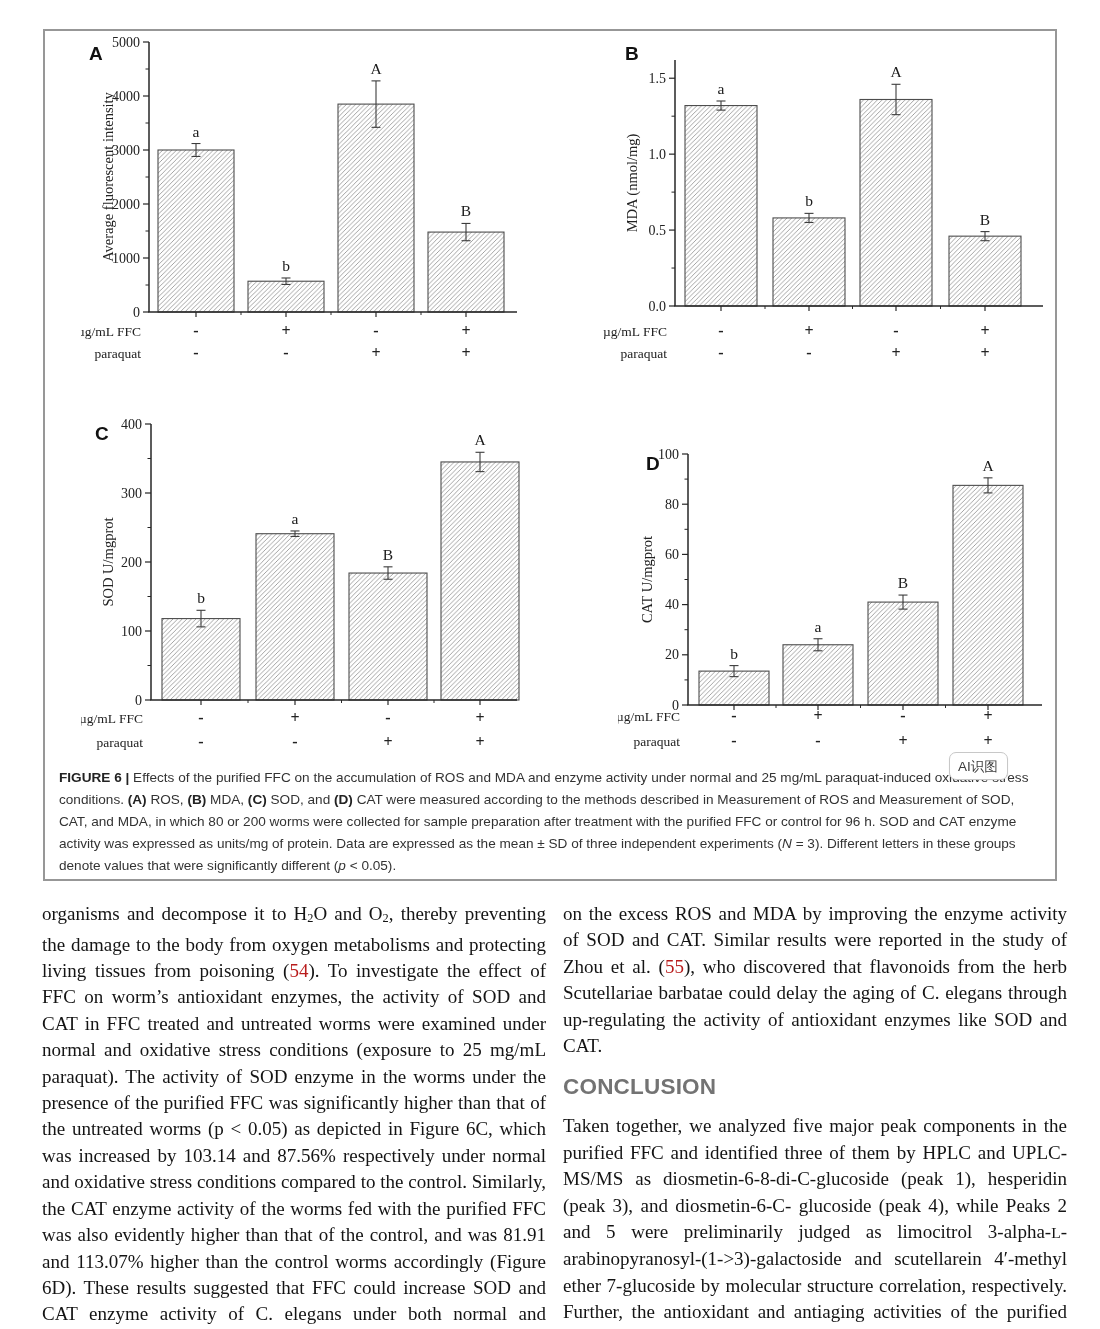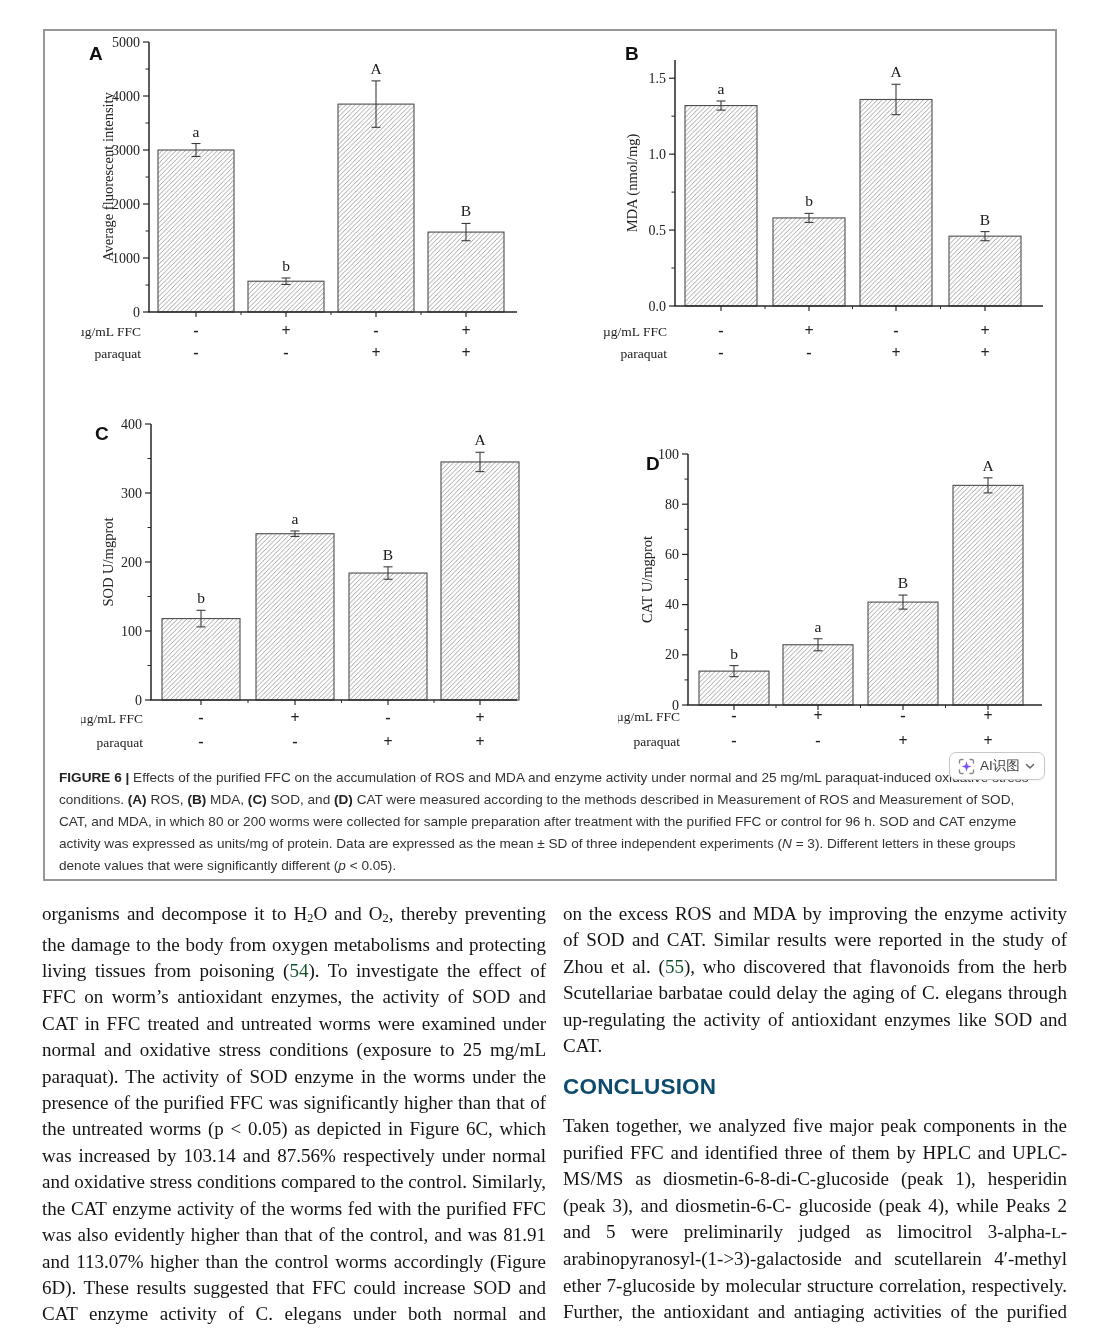--- a/index.html
+++ b/index.html
@@ -17,35 +17,35 @@
     font-family:"Liberation Sans",sans-serif;font-size:13.6px;line-height:21.9px;
     color:#333;text-align:left;
   }
   .caption .b{font-weight:bold;color:#222;text-align:center;}
   .caption .i{font-style:italic;}
   .aibtn{
     position:absolute;left:949px;top:752px;height:28px;z-index:6;
     display:flex;align-items:center;gap:5px;padding:0 9px 0 8px;
     background:#ffffff;border:1px solid #c8c8c8;border-radius:7px;
     font-family:"Liberation Sans",sans-serif;font-size:13.5px;color:#3c3c3c;
-    box-sizing:border-box;cursor:pointer;box-shadow:0 1px 2px rgba(0,0,0,0.05);
+    box-sizing:border-box;cursor:pointer;box-shadow:0 1px 2px rgba(0,0,0,0.05);flex-direction:column;
   }
   .article p{margin:0;font-size:19px;line-height:26.4px;text-align:justify;color:#141414;}
   .colL{position:absolute;left:42px;top:901px;width:504px;}
   .colR{position:absolute;left:563px;top:901px;width:504px;}
   h2.concl{
     font-family:"Liberation Sans",sans-serif;font-size:22.5px;letter-spacing:0.2px;
-    margin:15px 0 13px 0;color:#0c4a6e;
+    margin:15px 0 13px 0;color:#737373;
   }
   
   .b{font-weight:normal;}
   .i{}
   .sub{font-size:0.65em;vertical-align:-0.18em;}
   .sc{font-size:0.82em;}
-  .ref{color:#14532d;}
+  .ref{color:#b91c1c;}
   
   .tl{font-family:"Liberation Serif",serif;font-size:14px;fill:#222;}
   .yl{font-family:"Liberation Serif",serif;font-size:14.5px;fill:#222;}
   .rh{font-family:"Liberation Serif",serif;font-size:13.5px;fill:#222;}
   .sym{font-family:"Liberation Serif",serif;font-size:16px;font-weight:bold;fill:#222;}
   .cl{font-family:"Liberation Serif",serif;font-size:15.5px;fill:#1a1a1a;}
   .pl{font-family:"Liberation Sans",sans-serif;font-size:19px;font-weight:bold;fill:#111;}
 </style>
 </head>
 <body>

